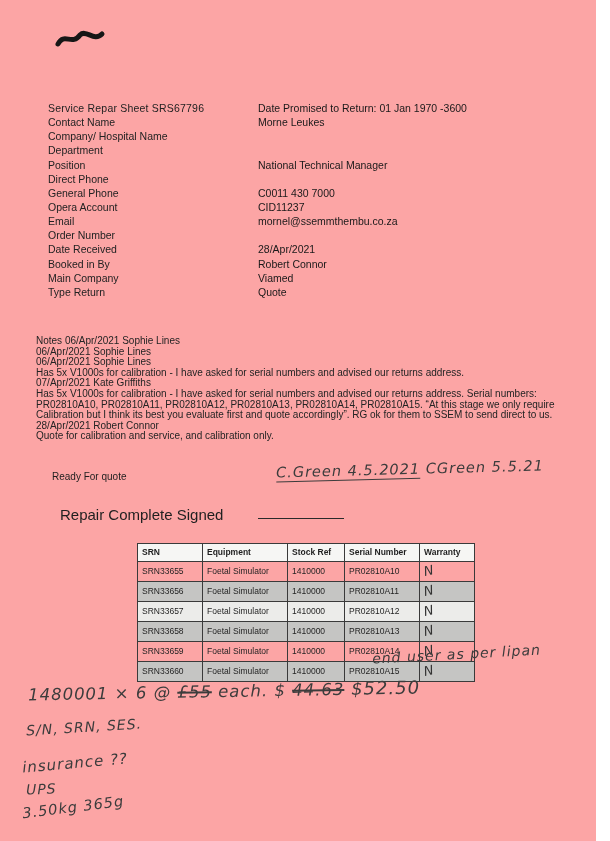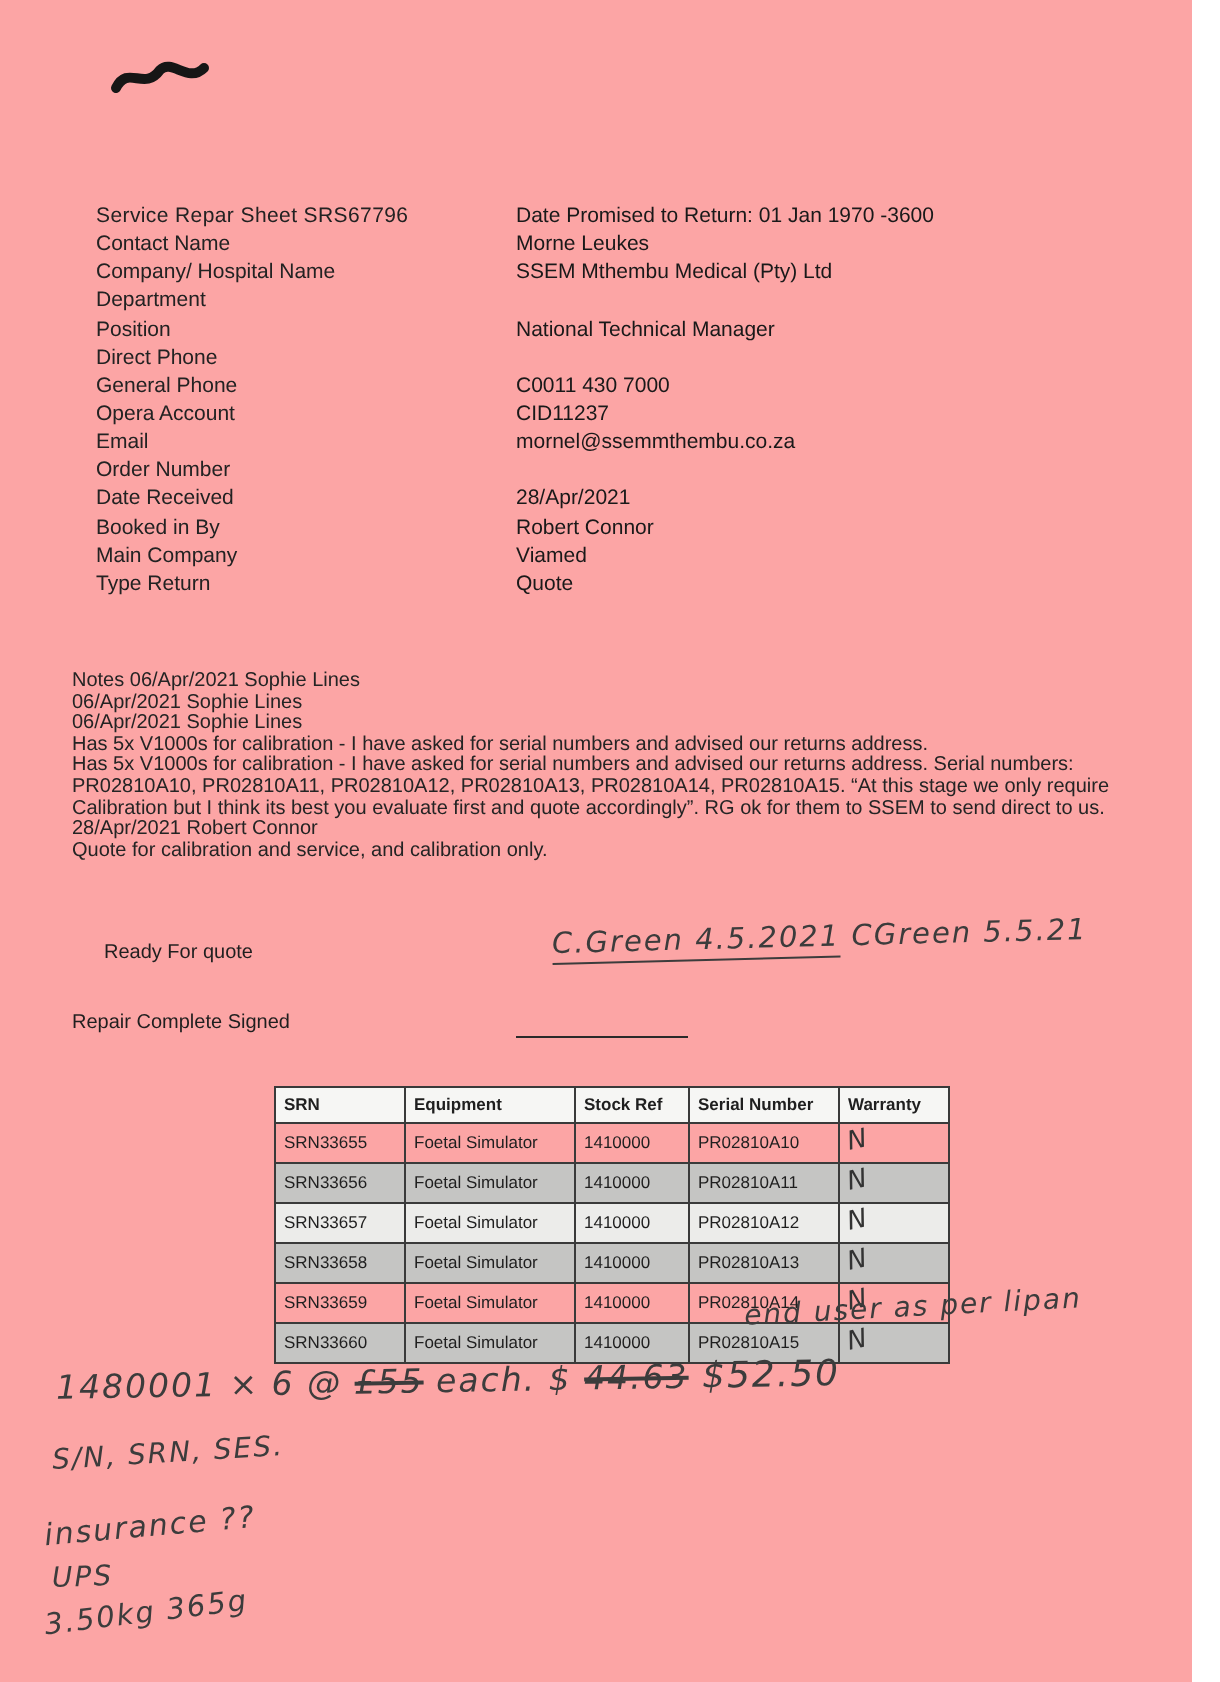--- a/index.html
+++ b/index.html
@@ -20,21 +20,21 @@
   .flbl{width:210px;flex:0 0 210px;color:#222;}
   .fval{color:#191919;}
   .title-row .flbl{letter-spacing:.2px;}
 
   
   .notes{position:absolute;left:36px;top:336px;width:548px;font-size:10px;line-height:10.6px;color:#242424;}
   .note-line{white-space:nowrap;}
 
   
   .ready-label{position:absolute;left:52px;top:471px;font-size:10px;}
-  .repair-label{position:absolute;left:36px;top:506px;font-size:10px;}
+  .repair-label{position:absolute;left:60px;top:506px;font-size:15px;}
   .sig-line{position:absolute;left:258px;top:506px;width:86px;height:12px;border-bottom:1.5px solid #2a2a2a;}
 
   
   .hw{
     font-family:"DejaVu Sans", sans-serif;
     font-style:italic;
     color:#3c3c3c;
     letter-spacing:1px;
     white-space:nowrap;
   }
@@ -90,21 +90,20 @@
     <div class="frow title-row">
       <span class="flbl">Service Repar Sheet SRS67796</span>
       <span class="fval">Date Promised to Return: 01 Jan 1970 -3600</span>
     </div>
     <div class="frow">
       <span class="flbl">Contact Name</span>
       <span class="fval">Morne Leukes</span>
     </div>
     <div class="frow">
       <span class="flbl">Company/ Hospital Name</span>
-      <span class="fval">SSEM Mthembu Medical (Pty) Ltd</span>
     </div>
     <div class="frow">
       <span class="flbl">Department</span>
       <span class="fval"></span>
     </div>
     <div class="frow">
       <span class="flbl">Position</span>
       <span class="fval">National Technical  Manager</span>
     </div>
     <div class="frow">
@@ -143,20 +142,21 @@
       <span class="flbl">Type Return</span>
       <span class="fval">Quote</span>
     </div>
   </div>
 
   <div class="notes">
     <div class="note-line">Notes 06/Apr/2021  Sophie Lines</div>
     <div class="note-line">06/Apr/2021 Sophie Lines</div>
     <div class="note-line">06/Apr/2021 Sophie Lines</div>
     <div class="note-line">Has 5x V1000s for calibration - I have asked for serial numbers and advised our returns address.</div>
+    <div class="note-line">07/Apr/2021 Kate Griffiths</div>
     <div class="note-line">Has 5x V1000s for calibration - I have asked for serial numbers and advised our returns address.  Serial numbers:</div>
     <div class="note-line">PR02810A10, PR02810A11, PR02810A12, PR02810A13, PR02810A14, PR02810A15.  “At this stage we only require</div>
     <div class="note-line">Calibration but I think its best you evaluate first and quote accordingly”.  RG ok for them to SSEM to send direct to us.</div>
     <div class="note-line">28/Apr/2021 Robert Connor</div>
     <div class="note-line">Quote for calibration and service, and calibration only.</div>
   </div>
 
   <div class="ready-label">Ready For quote</div>
   <div class="hw hw-ready"><span class="u">C.Green  4.5.2021</span><span>  CGreen 5.5.21</span></div>
 

